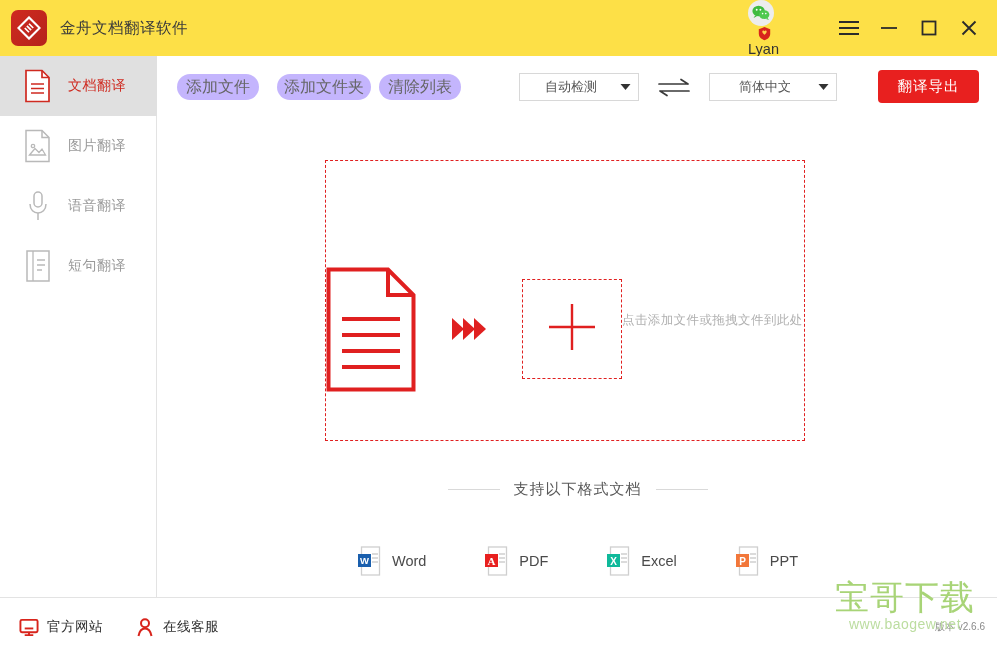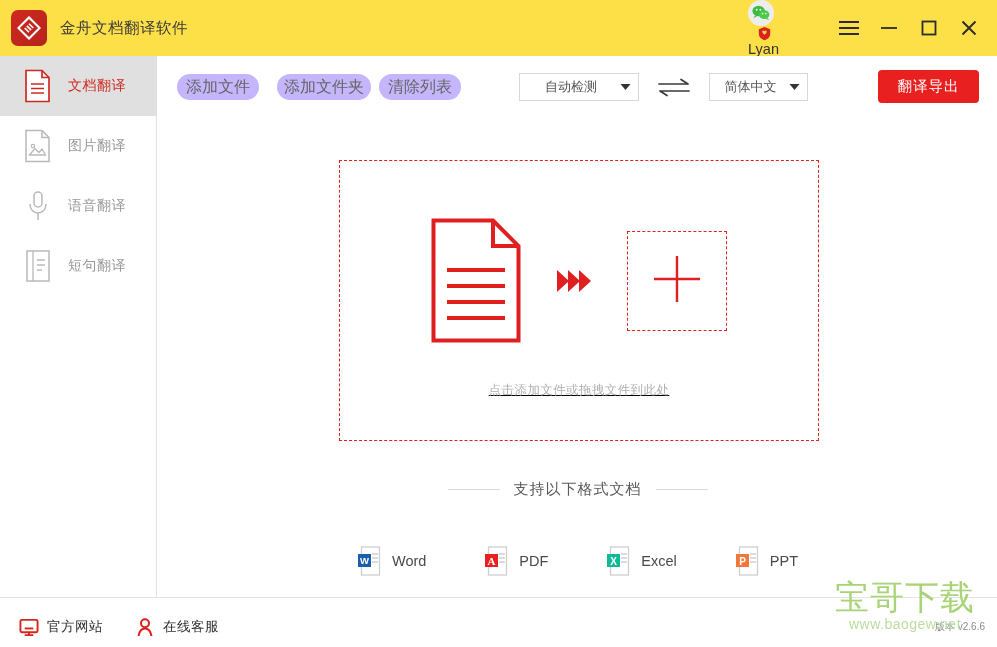--- a/index.html
+++ b/index.html
@@ -78,42 +78,42 @@
   .pill.p2 { left: 119px; width: 94px; }
   .pill.p3 { left: 221px; width: 82px; }
 
   .sel {
     position: absolute; top: 17px; height: 28px;
     border: 1px solid #d8d8d8; background: #fff;
     display: flex; align-items: center;
     font-size: 13px; color: #555;
   }
   .sel.s1 { left: 361px; width: 120px; justify-content: flex-end; }
-  .sel.s2 { left: 551px; width: 99px; }
+  .sel.s2 { left: 551px; width: 128px; }
   .sel .sel-text { flex: 1; text-align: center; padding-left: 10px; }
   .sel .caret {
     width: 26px; display: flex; align-items: center; justify-content: center;
     font-size: 10px; color: #333;
   }
   .swap-btn {
     position: absolute; left: 498px; top: 20px; width: 36px; height: 22px;
     display: flex; align-items: center; justify-content: center;
   }
   .translate-btn {
     position: absolute; left: 720px; top: 14px; width: 101px; height: 33px;
     background: #e8201f; border-radius: 4px;
     display: flex; align-items: center; justify-content: center;
     color: #fff; font-size: 14.5px; letter-spacing: 1px;
   }
 
   
   .dropzone {
-    position: absolute; left: 181px; top: 104px; width: 480px; height: 281px;
+    position: absolute; left: 167px; top: 104px; width: 480px; height: 281px;
     border: 1px dashed #e02020;
-    display: flex; flex-direction: column; align-items: center; text-decoration: underline;
+    display: flex; flex-direction: row; align-items: center;
   }
   .dz-graphics {
     margin-top: 57px; display: flex; align-items: center; justify-content: center;
   }
   .dz-doc { width: 90px; height: 125px; flex: none; }
   .dz-arrows { margin: 0 34px; display: flex; align-items: center; }
   .dz-plusbox {
     width: 100px; height: 100px; border: 1px dashed #e02020;
     display: flex; align-items: center; justify-content: center; flex: none;
   }

